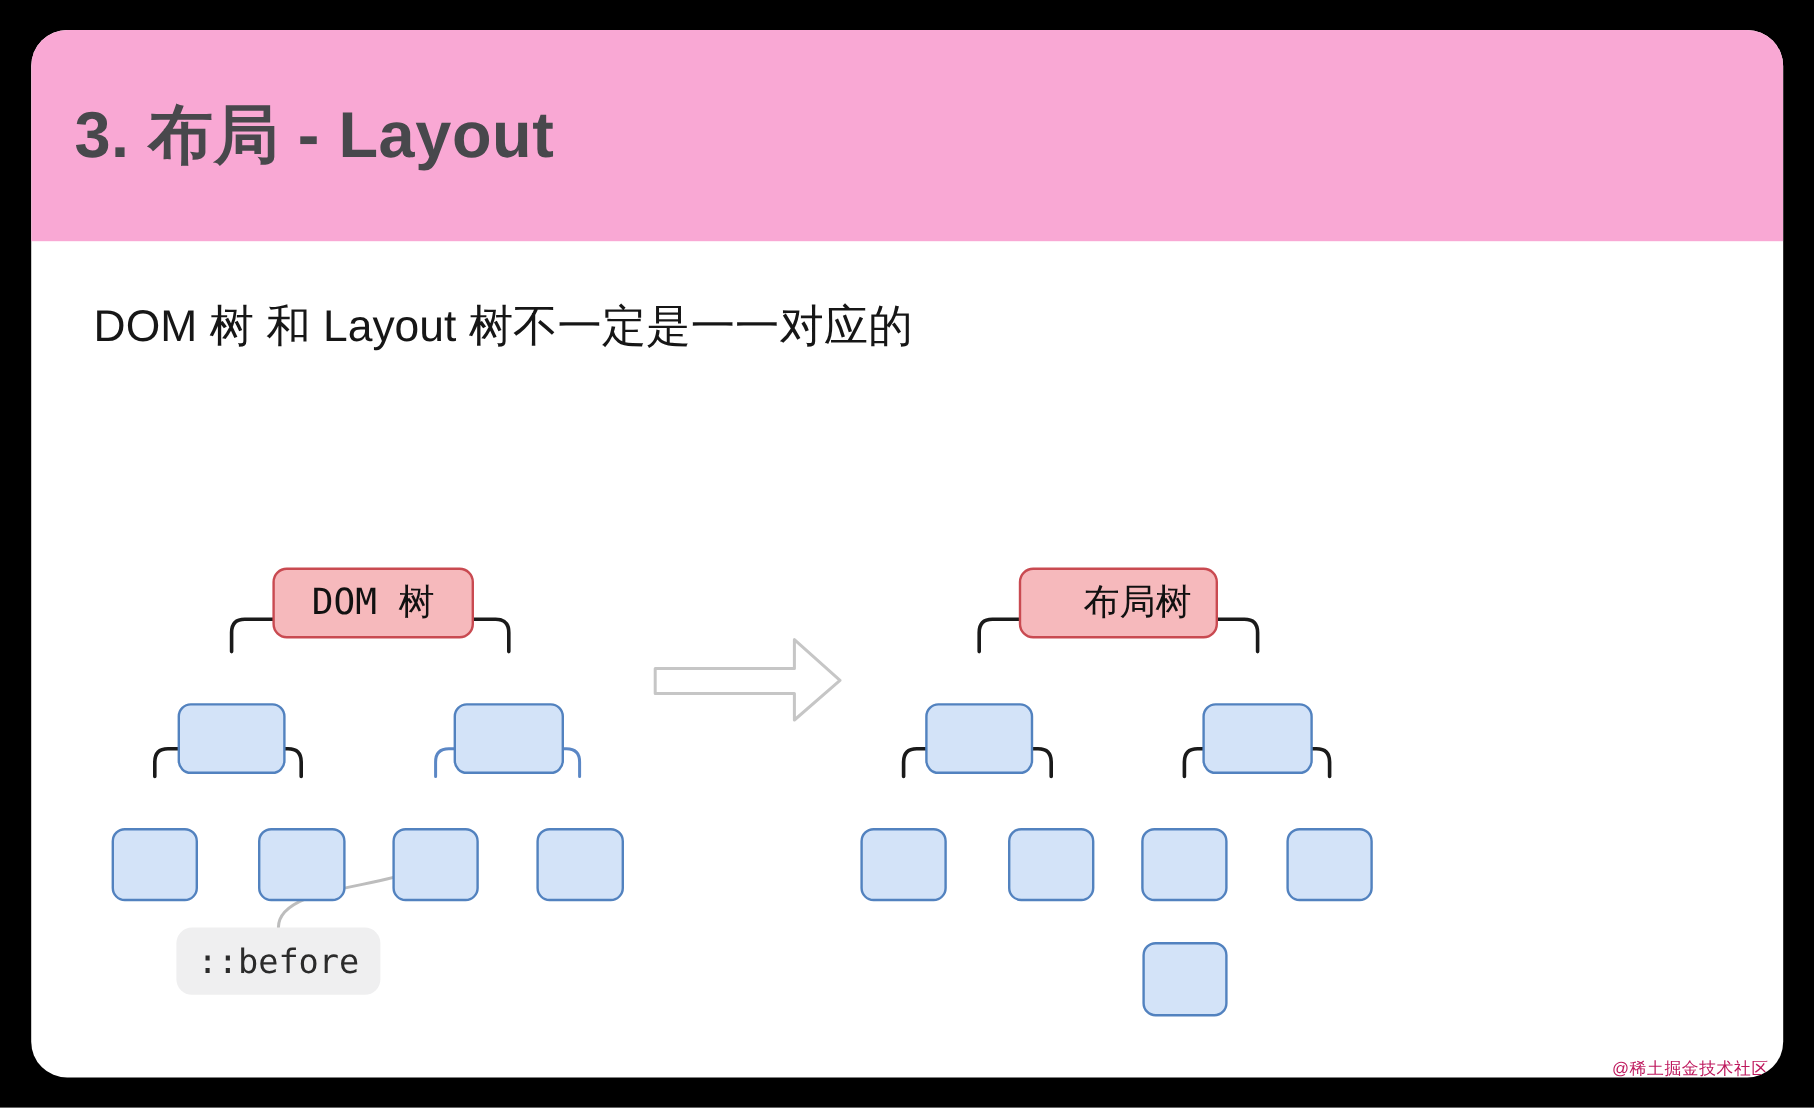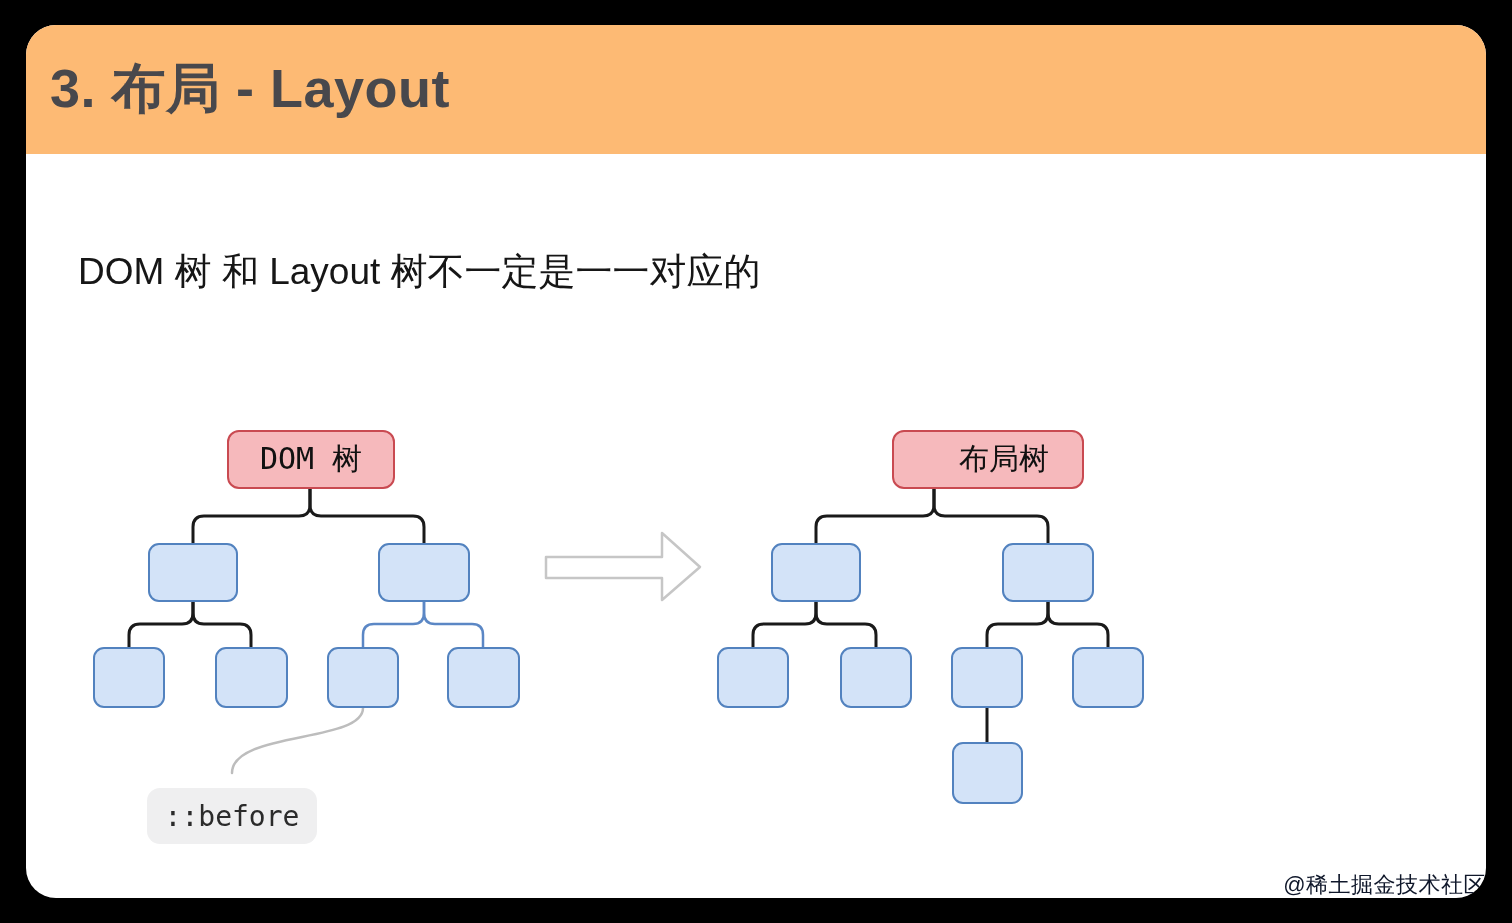--- a/index.html
+++ b/index.html
@@ -6,68 +6,68 @@
   body{
     width:1512px;height:923px;position:relative;background:#000;
     font-family:"Liberation Sans",sans-serif;overflow:hidden;
   }
   .stage{
     position:absolute;left:26px;top:25px;width:1460px;height:873px;
     background:#ffffff;border-radius:30px;overflow:hidden;
   }
   
   .header{
-    position:absolute;left:0;top:0;width:100%;height:129px;
-    background:#fdba74;display:flex;align-items:center;
-    justify-content:space-between;box-sizing:border-box;padding:0 26px 0 24px;
+    position:absolute;left:0;top:0;width:100%;height:176px;
+    background:#f9a8d4;display:flex;align-items:center;
+    justify-content:space-between;box-sizing:border-box;padding:0 26px 0 36px;
   }
   .title{
     font-size:54px;font-weight:700;color:#48484c;margin:0;letter-spacing:0.5px;
   }
   .subtitle{
     font-size:40px;font-weight:600;color:#48484c;
   }
   
   .statement{
     position:absolute;left:52px;top:222px;
     font-family:Liberation Sans, sans-serif;
     font-size:37px;color:#161616;white-space:pre;
   }
   
   .connector-svg{position:absolute;left:0;top:0;width:1460px;height:873px;pointer-events:none;}
   .node{
     position:absolute;box-sizing:border-box;border-radius:12px;
-    display:flex;align-items:center;justify-content:center;
+    display:flex;align-items:center;justify-content:center;margin-top:43px;
   }
   .node.root{
     background:#f6b9bc;border:2.5px solid #c94a51;
     font-family:"DejaVu Sans Mono",monospace;font-size:30px;color:#111;
   }
   .node.blue{
     background:#d3e3f8;border:2px solid #5282bf;border-radius:11px;
   }
   .pseudo{
     position:absolute;background:#efeff0;border-radius:13px;
     display:flex;align-items:center;justify-content:center;
     font-family:"DejaVu Sans Mono",monospace;font-size:28px;color:#2b2b2b;
   }
   .watermark{
-    position:absolute;right:0;bottom:-2px;font-size:22px;color:#0f172a;
+    position:absolute;right:12px;bottom:-2px;font-size:14px;color:#be185d;
     letter-spacing:0.5px;
   }
   
   .l-root{left:201px;top:405px;width:168px;height:59px;}
   .l-n1{left:122px;top:518px;width:90px;height:59px;}
   .l-n2{left:352px;top:518px;width:92px;height:59px;}
   .l-l1{left:67px;top:622px;width:72px;height:61px;}
   .l-l2{left:189px;top:622px;width:73px;height:61px;}
   .l-l3{left:301px;top:622px;width:72px;height:61px;}
   .l-l4{left:421px;top:622px;width:73px;height:61px;}
-  .l-pseudo{left:121px;top:748px;width:170px;height:56px;margin-top:15px;}
-  .r-root{left:866px;top:405px;width:192px;height:59px;padding-left:32px;}
+  .l-pseudo{left:121px;top:748px;width:170px;height:56px;}
+  .r-root{left:823px;top:405px;width:166px;height:59px;padding-left:32px;}
   .r-n1{left:745px;top:518px;width:90px;height:59px;}
   .r-n2{left:976px;top:518px;width:92px;height:59px;}
   .r-l1{left:691px;top:622px;width:72px;height:61px;}
   .r-l2{left:814px;top:622px;width:72px;height:61px;}
   .r-l3{left:925px;top:622px;width:72px;height:61px;}
   .r-l4{left:1046px;top:622px;width:72px;height:61px;}
   .r-child{left:926px;top:717px;width:71px;height:62px;}
 </style>
 </head>
 <body>

